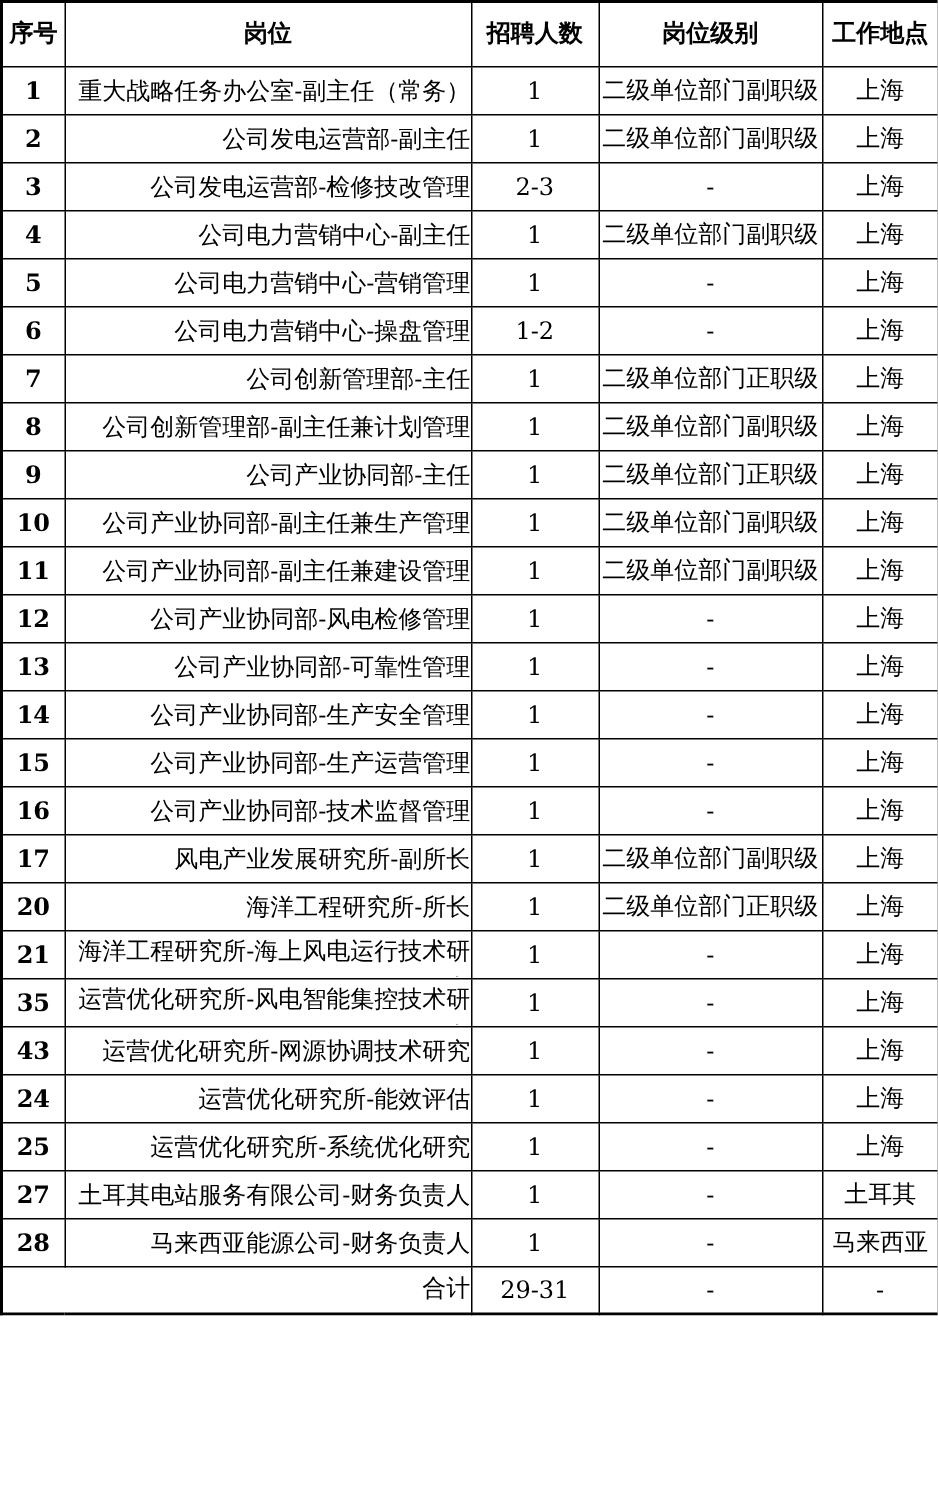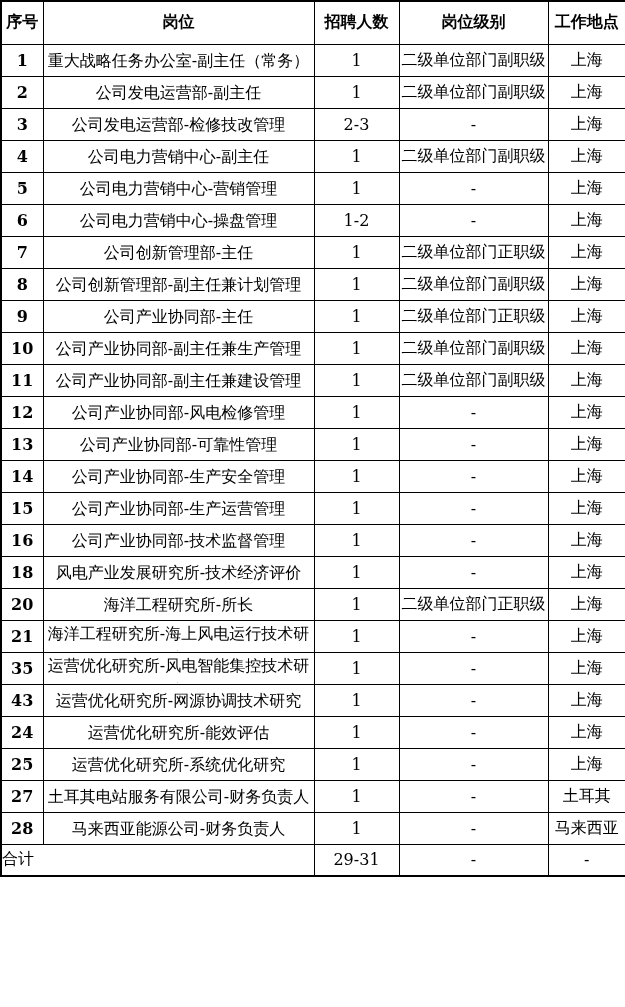--- a/index.html
+++ b/index.html
@@ -23,29 +23,29 @@
   table.recruit th {
     height: 43px;
     font-size: 16px;
     font-weight: bold;
     white-space: nowrap;
     margin-left: 48px;
   }
   table.recruit td { height: 32px; font-size: 16px; }
 
   td.no   { text-align: center; font-weight: bold; font-size: 15px; white-space: nowrap; }
-  td.pos  { text-align: center; padding: 0 2px; }
+  td.pos  { text-align: right; padding: 0 2px; }
   td.pos .clip {
     max-height: 30px;
     overflow: hidden;
     line-height: 25px;
     word-break: break-all;
   }
   td.num, td.lvl, td.loc { text-align: center; white-space: nowrap; }
-  td.total-label { text-align: left; }
+  td.total-label { text-align: right; }
 </style>
 </head>
 <body>
 
 <table class="recruit">
   <colgroup>
     <col style="width:42px">
     <col style="width:271px">
     <col style="width:85px">
     <col style="width:149px">
@@ -214,30 +214,30 @@
   <tr>
     <td class="no">16</td>
     <td class="pos">
       <div class="clip">公司产业协同部-技术监督管理</div>
     </td>
     <td class="num">1</td>
     <td class="lvl">-</td>
     <td class="loc">上海</td>
   </tr>
 
-
-  <tr>
-    <td class="no">18</td>
-    <td class="pos">
-      <div class="clip">风电产业发展研究所-技术经济评价</div>
-    </td>
-    <td class="num">1</td>
-    <td class="lvl">-</td>
-    <td class="loc">上海</td>
-  </tr>
+  <tr>
+    <td class="no">17</td>
+    <td class="pos">
+      <div class="clip">风电产业发展研究所-副所长</div>
+    </td>
+    <td class="num">1</td>
+    <td class="lvl">二级单位部门副职级</td>
+    <td class="loc">上海</td>
+  </tr>
+
 
 
   <tr>
     <td class="no">20</td>
     <td class="pos">
       <div class="clip">海洋工程研究所-所长</div>
     </td>
     <td class="num">1</td>
     <td class="lvl">二级单位部门正职级</td>
     <td class="loc">上海</td>

